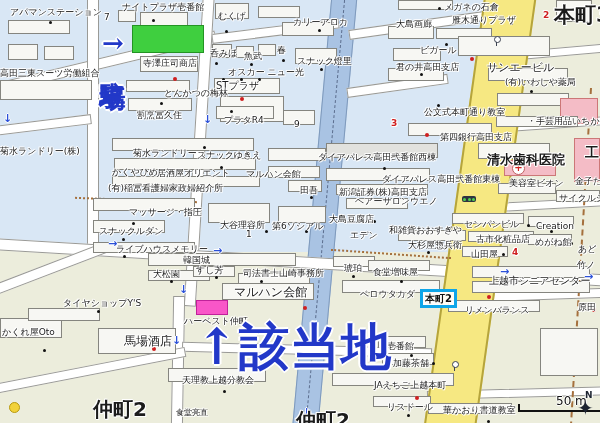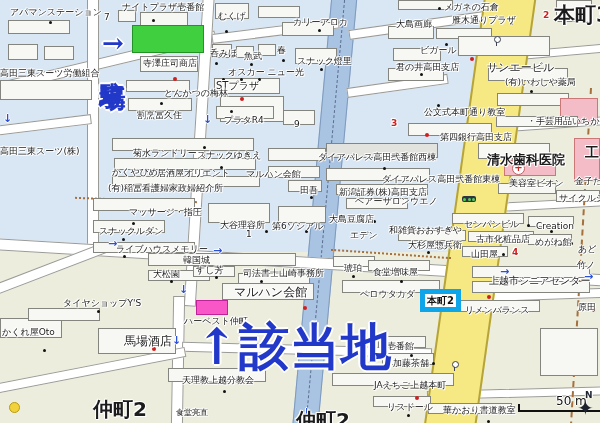--- a/index.html
+++ b/index.html
@@ -21,21 +21,21 @@
   .label.b{font-weight:bold;}
   .dot{position:absolute;width:3px;height:3px;border-radius:50%;background:#111;}
   .rdot{position:absolute;width:4px;height:4px;border-radius:50%;background:#cf2020;}
   .arrow{position:absolute;color:#2b50d8;font-weight:bold;font-size:11px;line-height:1;
          text-shadow:1px 0 0 #fff,-1px 0 0 #fff,0 1px 0 #fff,0 -1px 0 #fff;}
   .annot{position:absolute;color:#2238c8;font-weight:bold;
          font-family:"DejaVu Serif",serif;
          text-shadow:2px 0 0 #fff,-2px 0 0 #fff,0 2px 0 #fff,0 -2px 0 #fff,1px 1px 0 #fff,-1px -1px 0 #fff;}
   .annot.vert{writing-mode:vertical-rl;text-orientation:upright;letter-spacing:2px;}
   .highlight{position:absolute;background:#f956c8;border:1px solid #c0229a;box-sizing:border-box;}
-  .townbox{position:absolute;background:rgba(255,255,255,.92);border:5px solid #0ea5e9;
+  .townbox{position:absolute;background:rgba(255,255,255,.92);border:3px solid #0ea5e9;
            font-size:10px;font-weight:bold;color:#111;padding:0 2px;line-height:13px;}
   .copyright{position:absolute;left:7px;top:402px;font-size:8px;color:#555;white-space:nowrap;
              text-shadow:1px 0 0 #fff,-1px 0 0 #fff,0 1px 0 #fff,0 -1px 0 #fff;}
   .scalebar{position:absolute;left:518px;top:404px;width:80px;height:6px;
             border-bottom:2px solid #111;border-left:2px solid #111;border-right:2px solid #111;}
   .scalelbl{position:absolute;left:556px;top:394px;font-size:12px;color:#111;
             text-shadow:1px 0 0 #fff,-1px 0 0 #fff,0 1px 0 #fff,0 -1px 0 #fff;}
   .compass-star{position:absolute;left:577px;top:398px;font-size:20px;color:#1d2430;line-height:1;}
   .compass-n{position:absolute;left:585px;top:390px;font-size:9px;font-weight:bold;color:#1d2430;
              text-shadow:1px 0 0 #fff,-1px 0 0 #fff;}
@@ -276,21 +276,21 @@
       <div class="label" style="left: 487px; top: 62px; font-size: 11px;">サンエービル</div>
       <div class="label" style="left: 505px; top: 78px;">(有)いわしや薬局</div>
       <div class="label" style="left: 132px; top: 89px; margin-left: 32px;">とんかつの梅林</div>
       <div class="label" style="left: 137px; top: 111px;">割烹冨久住</div>
       <div class="label" style="left: 224px; top: 116px;">プラタR4</div>
       <div class="label" style="left: 294px; top: 120px;">9</div>
       <div class="label" style="left: 424px; top: 108px;">公文式本町通り教室</div>
       <div class="label" style="left: 527px; top: 117px;">・手芸用品いちかわ</div>
       <div class="label" style="left: 440px; top: 133px;">第四銀行高田支店</div>
       <div class="label b" style="left: 391px; top: 119px; color: rgb(207, 32, 32);">3</div>
-      <div class="label" style="left: 0px; top: 147px;">高田三東スーツ(株)</div>
+      <div class="label" style="left: 0px; top: 147px;">菊水ランドリー(株)</div>
       <div class="label" style="left: 133px; top: 149px;">菊水ランドリー</div>
       <div class="label" style="left: 197px; top: 151px;">スナックゆきえ</div>
       <div class="label" style="left: 318px; top: 153px;">ダイアパレス高田弐番館西棟</div>
       <div class="label b" style="left: 487px; top: 153px; font-size: 13px;">清水歯科医院</div>
       <div class="label" style="left: 112px; top: 168px;">かくやひめ</div>
       <div class="label" style="left: 157px; top: 169px;">居酒屋オリエント</div>
       <div class="label" style="left: 246px; top: 170px;">マルハン会館</div>
       <div class="label" style="left: 382px; top: 175px;">ダイアパレス高田弐番館東棟</div>
       <div class="label" style="left: 108px; top: 184px;">(有)稲冨看護婦家政婦紹介所</div>
       <div class="label" style="left: 339px; top: 188px;">新潟証券(株)高田支店</div>

